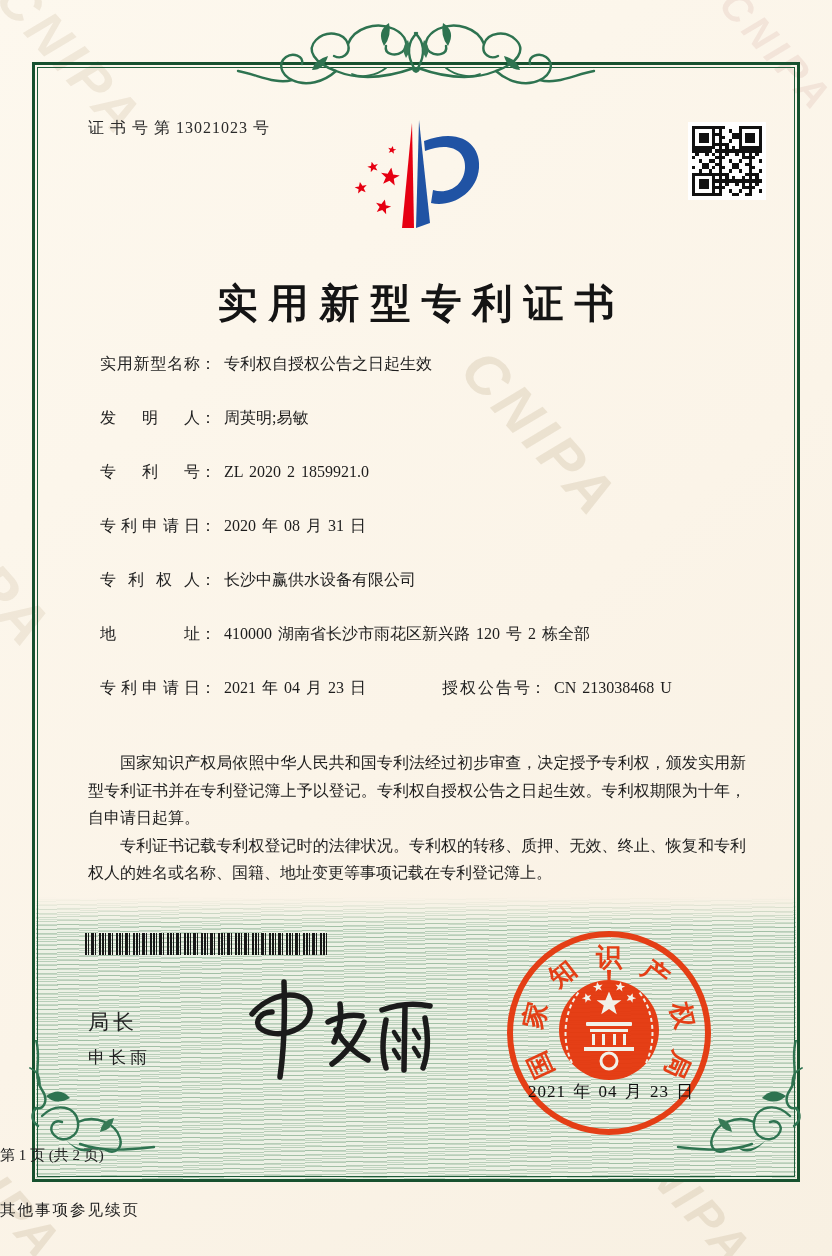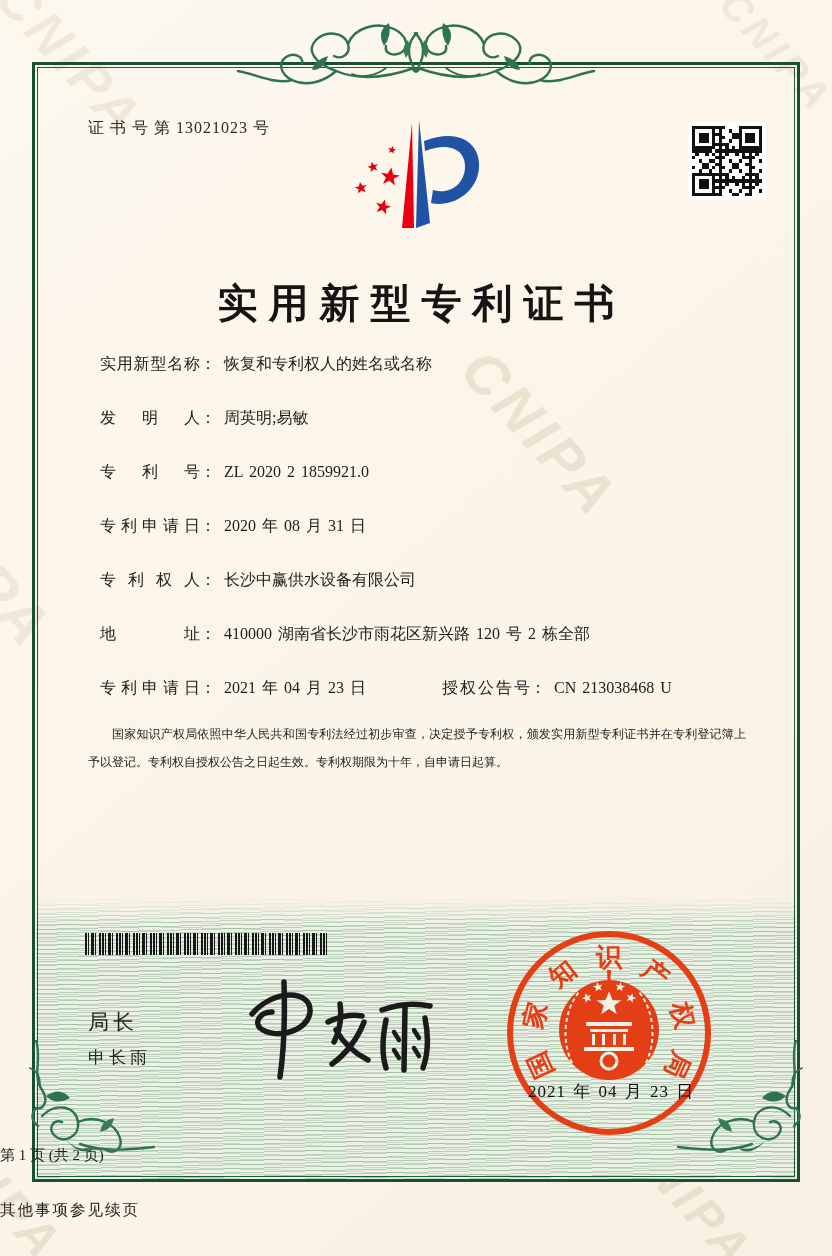--- a/index.html
+++ b/index.html
@@ -55,22 +55,22 @@
     letter-spacing:11px; text-indent:11px;margin-top:40px;
   }
   
   .fields{position:absolute; left:88px; top:354px; width:660px; z-index:3; font-size:16px;}
   .f-row{position:relative; height:22px; margin-bottom:32px; white-space:nowrap;}
   .f-label{display:inline-block; width:100px; text-align:justify; text-align-last:justify; color:#222;margin-left:12px;}
   .f-colon{display:inline-block; margin-right:8px;}
   .f-value{color:#1d1d1d; word-spacing:2px;}
   .grant-no{position:absolute; left:342px; top:0;}
   
-  .paras{position:absolute; left:88px; top:721px; width:658px; z-index:3;
-    font-size:12px; line-height:27.5px; text-align:justify; color:#1d1d1d;}
+  .paras{position:absolute; left:88px; top:749px; width:658px; z-index:3;
+    font-size:16px; line-height:27.5px; text-align:justify; color:#1d1d1d;}
   .paras p{margin:0; text-indent:2em;}
   
   .barcode{position:absolute; left:85px; top:933px; width:242px; height:22px; z-index:3;
     background:repeating-linear-gradient(90deg,
       #171717 0 2px, rgba(0,0,0,0) 2px 3px,
       #171717 3px 4px, rgba(0,0,0,0) 4px 6px,
       #171717 6px 9px, rgba(0,0,0,0) 9px 10px,
       #171717 10px 11px, rgba(0,0,0,0) 11px 14px,
       #171717 14px 16px, rgba(0,0,0,0) 16px 17px);}
   .signer-title{position:absolute; left:88px; top:1008px; z-index:3; font-size:21px; letter-spacing:4px;}
@@ -612,21 +612,21 @@
     <g fill="#2053a4">
       <path d="M75,10 L72,118 L86,113 Z"></path>
       <path d="M80,31 C120,16 137,38 135,58 C133,84 106,98 87,93 L89,80 C105,85 120,75 121,58 C122,41 107,31 81,41 Z"></path>
     </g>
   </svg>
 
   <div class="title">实用新型专利证书</div>
 
   <div class="fields">
     <div class="f-row">
-      <span class="f-label">实用新型名称</span><span class="f-colon">：</span><span class="f-value">恢复和专利权人的姓名或名称</span>
+      <span class="f-label">实用新型名称</span><span class="f-colon">：</span><span class="f-value">专利权自授权公告之日起生效</span>
     </div>
     <div class="f-row">
       <span class="f-label">发明人</span><span class="f-colon">：</span><span class="f-value">周英明;易敏</span>
     </div>
     <div class="f-row">
       <span class="f-label">专利号</span><span class="f-colon">：</span><span class="f-value">ZL 2020 2 1859921.0</span>
     </div>
     <div class="f-row">
       <span class="f-label">专利申请日</span><span class="f-colon">：</span><span class="f-value">2020 年 08 月 31 日</span>
     </div>
@@ -639,20 +639,21 @@
     <div class="f-row">
       <span class="f-label">专利申请日</span><span class="f-colon">：</span><span class="f-value">2021 年 04 月 23 日</span>
       <span class="grant-no">
         <span class="f-label" style="width:88px">授权公告号</span><span class="f-colon">：</span><span class="f-value">CN 213038468 U</span>
       </span>
     </div>
   </div>
 
   <div class="paras">
     <p>国家知识产权局依照中华人民共和国专利法经过初步审查，决定授予专利权，颁发实用新型专利证书并在专利登记簿上予以登记。专利权自授权公告之日起生效。专利权期限为十年，自申请日起算。</p>
+    <p>专利证书记载专利权登记时的法律状况。专利权的转移、质押、无效、终止、恢复和专利权人的姓名或名称、国籍、地址变更等事项记载在专利登记簿上。</p>
   </div>
 
   <div class="barcode"></div>
 
   <div class="signer-title">局长</div>
   <div class="signer-name">申长雨</div>
 
   <svg class="sig" width="215" height="115" viewBox="0 0 215 115">
     <g stroke="#1b1b1b" fill="none" stroke-width="5.5" stroke-linecap="round" stroke-linejoin="round">
       <path d="M28,44 C50,18 88,20 86,42 C84,62 50,70 36,58 C30,52 36,42 48,42"></path>

